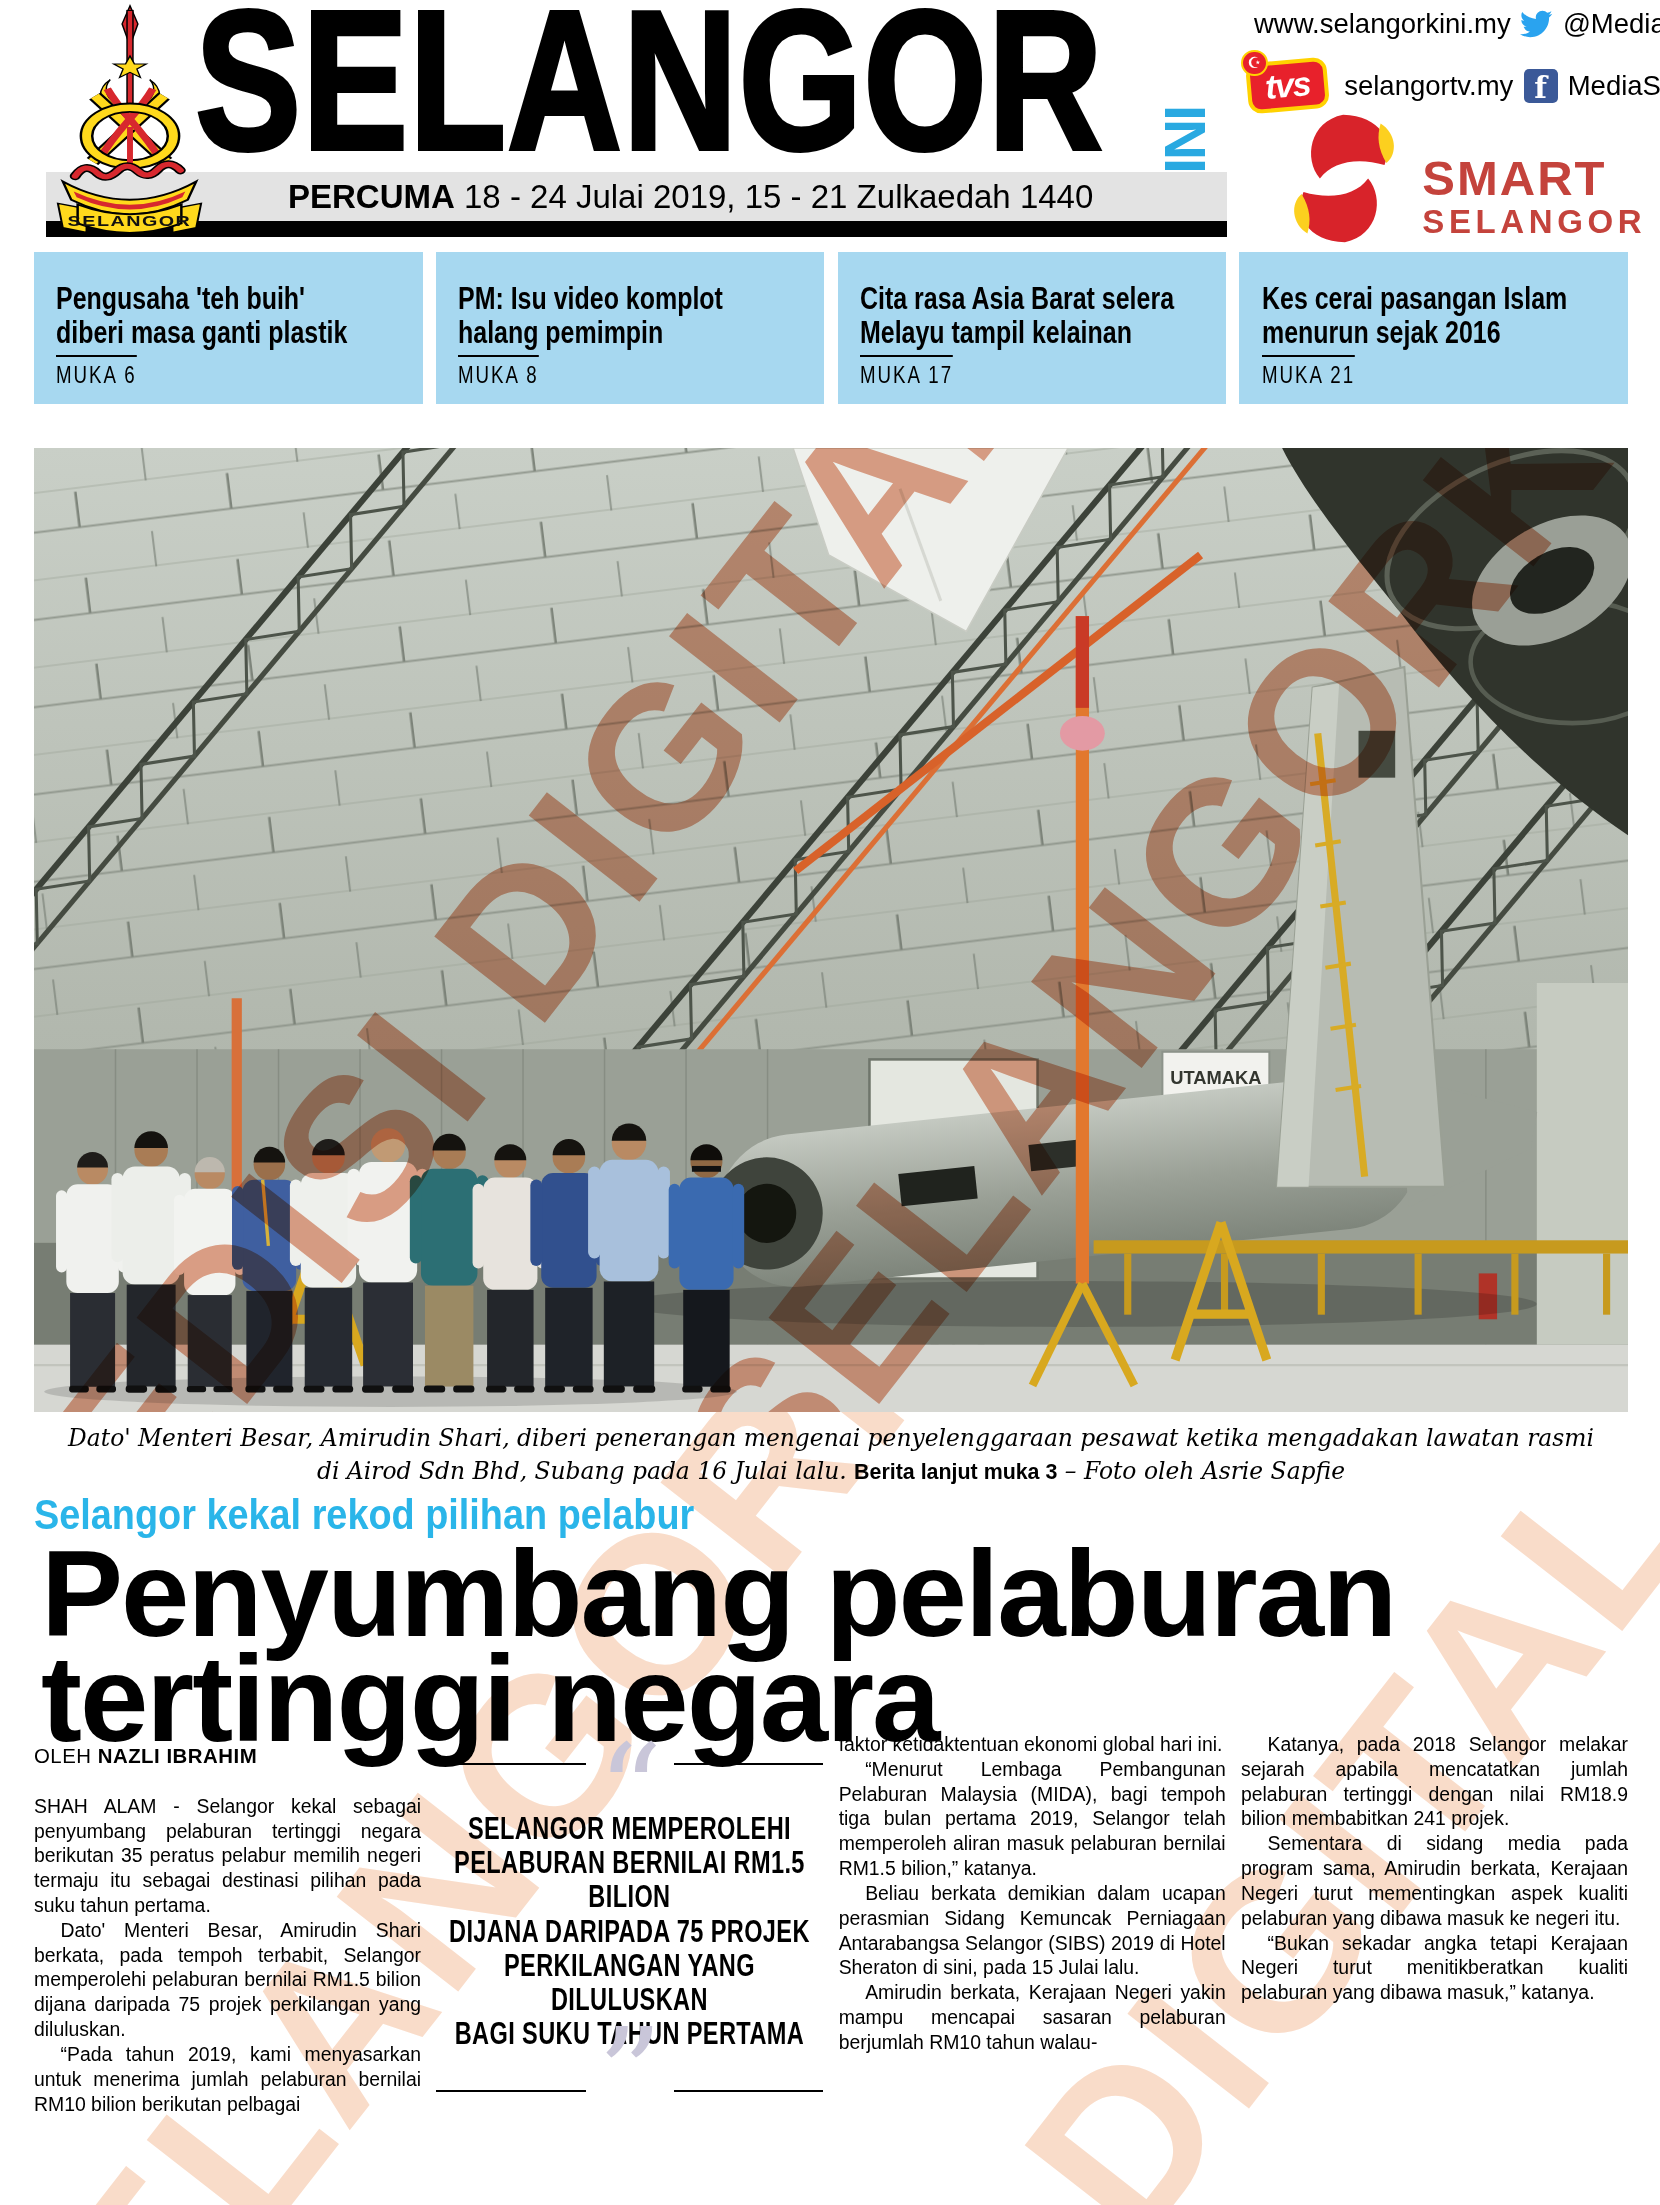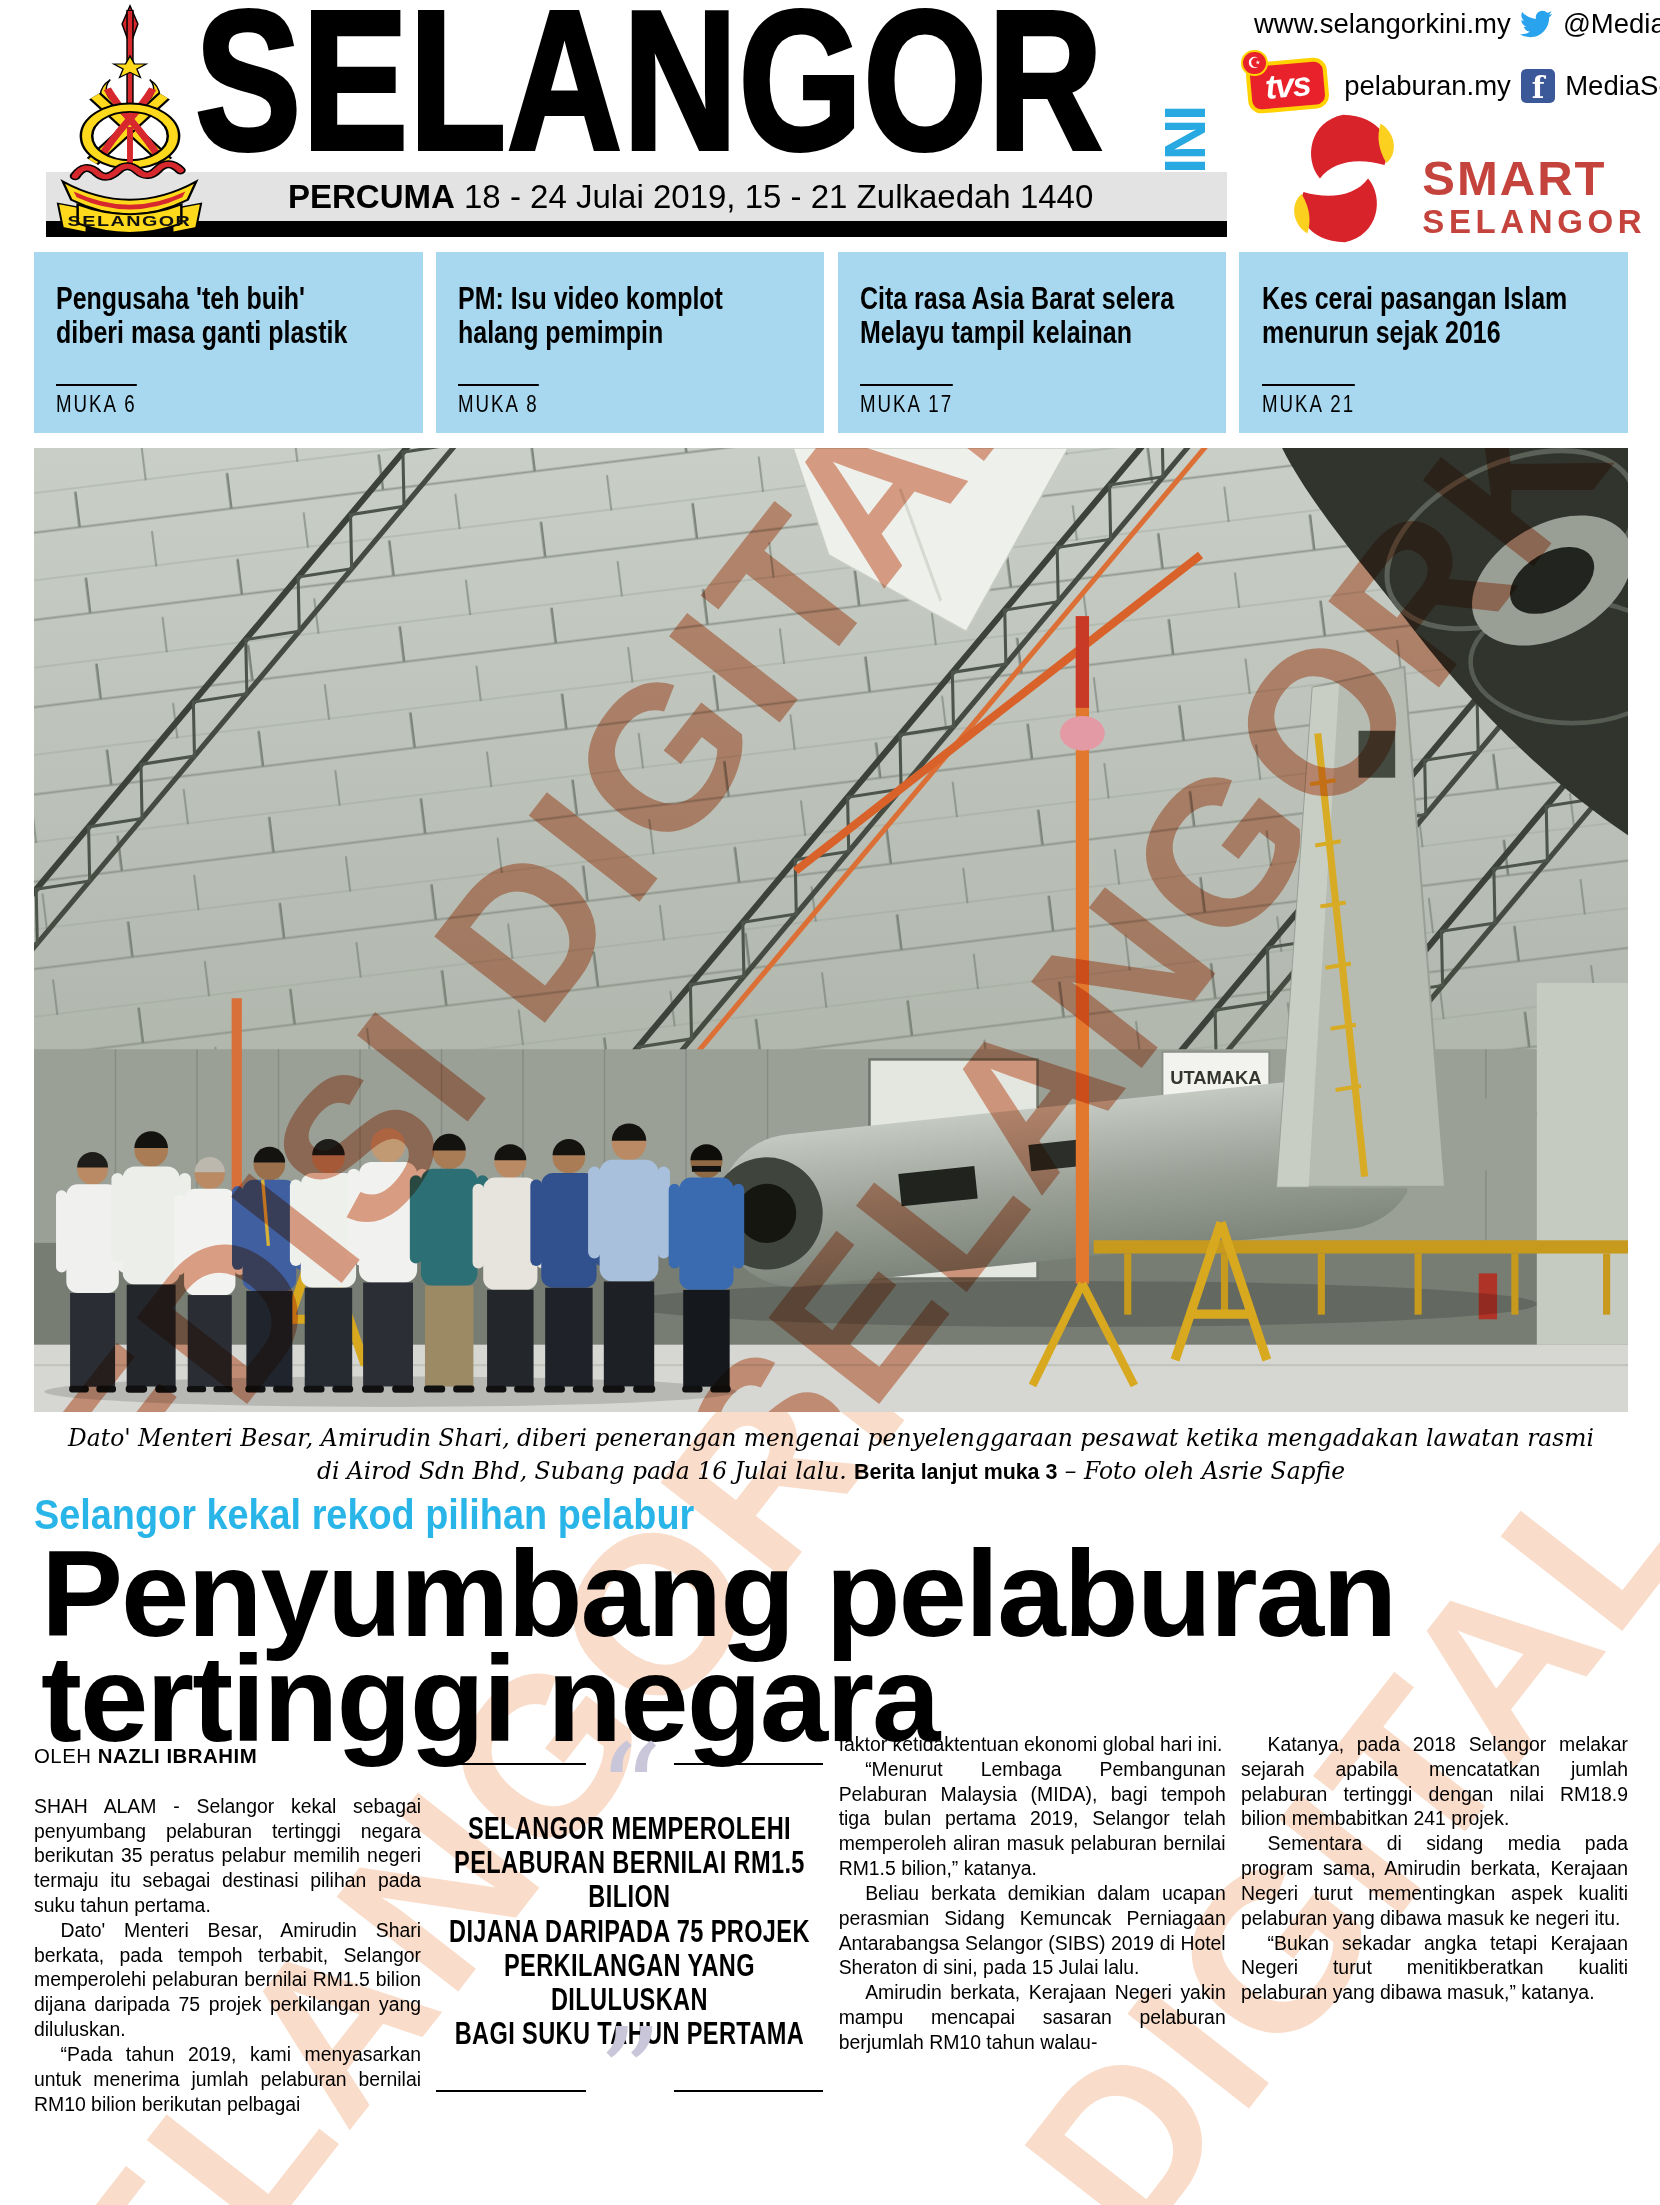--- a/index.html
+++ b/index.html
@@ -47,21 +47,21 @@
   .fb { width:34px; height:34px; background:#3b5998; border-radius:5.1px; color:#fff;
         font-family:"DejaVu Serif", serif; font-weight:bold; font-size:29.5px;
         display:flex; align-items:flex-end; justify-content:center; line-height:0.95; flex:0 0 auto; }
   .smart { position:absolute; left:1283px; top:111px; display:flex; align-items:center; gap:17.3px; }
   .smark { width:122px; height:135px; }
   .stxt { color:#c4433c; }
   .stxt .s1 { font-size:49px; font-weight:bold; letter-spacing:2px; line-height:1.05;margin-top:36px; }
   .stxt .s2 { font-size:33px; font-weight:bold; letter-spacing:4.6px; line-height:1.1; }
 
   
-  .teasers { position:absolute; left:34px; top:252px; width:1594px; height:181px;
+  .teasers { position:absolute; left:34px; top:252px; width:1594px; height:152px;
              display:flex; gap:13.2px; z-index:2; }
   .teaser { flex:1; background:#a7d8f0; position:relative; padding:28.5px 20.4px 0 22.4px; }
   .teaser h2 { font-size:32px; font-weight:bold; line-height:1.07; white-space:pre-line;
                width:128%; transform:scaleX(0.78); transform-origin:left top; }
   .muka { position:absolute; left:22.4px; bottom:15.3px; font-size:23.4px; letter-spacing:2.5px;
           border-top:2.5px solid #000; padding-top:4.6px; transform:scaleX(0.8);
           transform-origin:left bottom; }
 
   
   .photo { position:absolute; left:34px; top:448px; width:1594px; height:964px;
@@ -156,21 +156,21 @@
         <path fill="#2aa3ef" d="M62 9c-2 1-4.5 1.8-7 2.1 2.6-1.6 4.5-4 5.4-6.9-2.4 1.5-5.1 2.5-8 3.1C50.2 4.8 46.9 3.3 43.3 3.3c-7 0-12.6 5.7-12.6 12.6 0 1 .1 2 .3 2.9-10.5-.5-19.8-5.5-26-13.2-1.1 1.9-1.7 4-1.7 6.4 0 4.4 2.2 8.2 5.6 10.5-2.1-.1-4-.6-5.7-1.6v.2c0 6.1 4.3 11.2 10.1 12.3-1.1.3-2.2.5-3.3.5-.8 0-1.6-.1-2.4-.2 1.6 5 6.3 8.7 11.8 8.8-4.3 3.4-9.8 5.4-15.7 5.4-1 0-2-.1-3-.2 5.6 3.6 12.2 5.7 19.3 5.7 23.2 0 35.9-19.2 35.9-35.9v-1.6c2.5-1.8 4.6-4 6.1-6.9z"></path>
       </svg>
       <span>@Media_Selangor</span>
     </div>
 
     <div class="c-line2">
       <span class="tvs">
         <span class="tvs-bubble">☪</span>
         <span class="tvs-body">tvs</span>
       </span>
-      <span>pelaburan.my</span>
+      <span>selangortv.my</span>
       <span class="fb">f</span>
       <span>MediaSelangor</span>
     </div>
 
     <div class="smart">
       <svg class="smark" viewBox="0 0 240 280">
         <path d="M118 8 C196 10 224 64 204 112 C150 96 96 104 70 140 C36 100 48 22 118 8 Z" fill="#d8232a"></path>
         <path d="M196 26 C228 46 232 88 208 108 C190 78 188 52 196 26 Z" fill="#fcd01f"></path>
         <path d="M122 272 C44 270 16 216 36 168 C90 184 144 176 170 140 C204 180 192 258 122 272 Z" fill="#d8232a"></path>
         <path d="M44 254 C12 234 8 192 32 172 C50 202 52 228 44 254 Z" fill="#fcd01f"></path>

